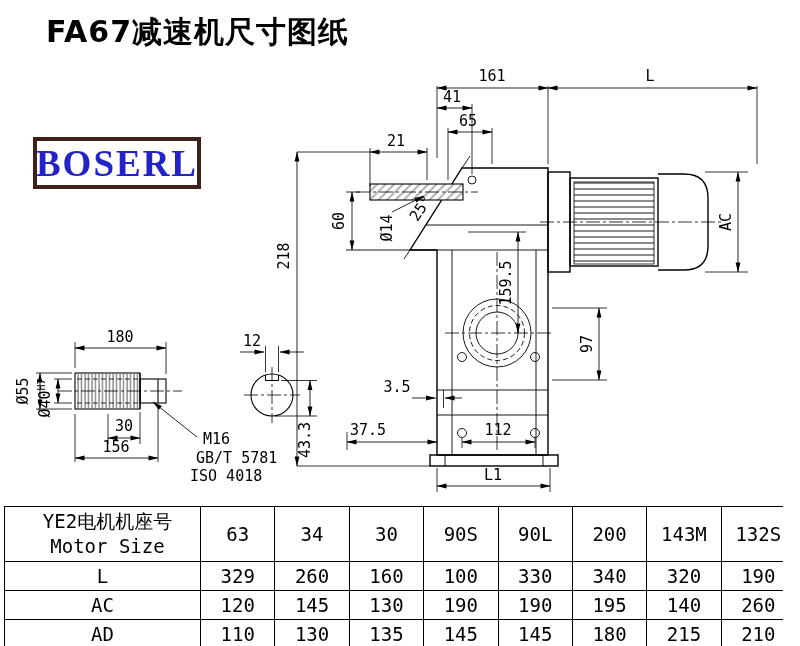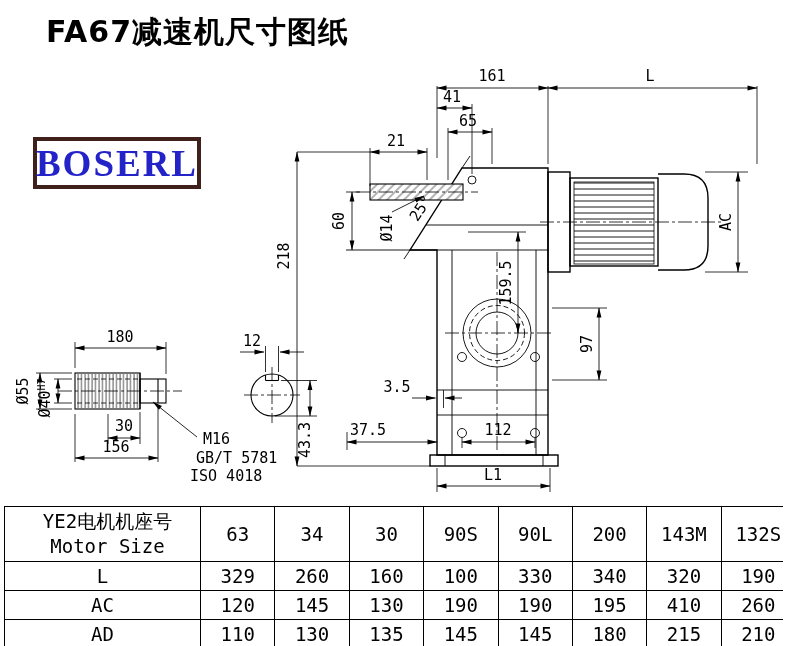--- a/index.html
+++ b/index.html
@@ -251,21 +251,21 @@
       <td>190</td>
     </tr>
     <tr class="drow">
       <td>AC</td>
       <td>120</td>
       <td>145</td>
       <td>130</td>
       <td>190</td>
       <td>190</td>
       <td>195</td>
-      <td>410</td>
+      <td>140</td>
       <td>260</td>
     </tr>
     <tr class="drow">
       <td>AD</td>
       <td>110</td>
       <td>130</td>
       <td>135</td>
       <td>145</td>
       <td>145</td>
       <td>180</td>

